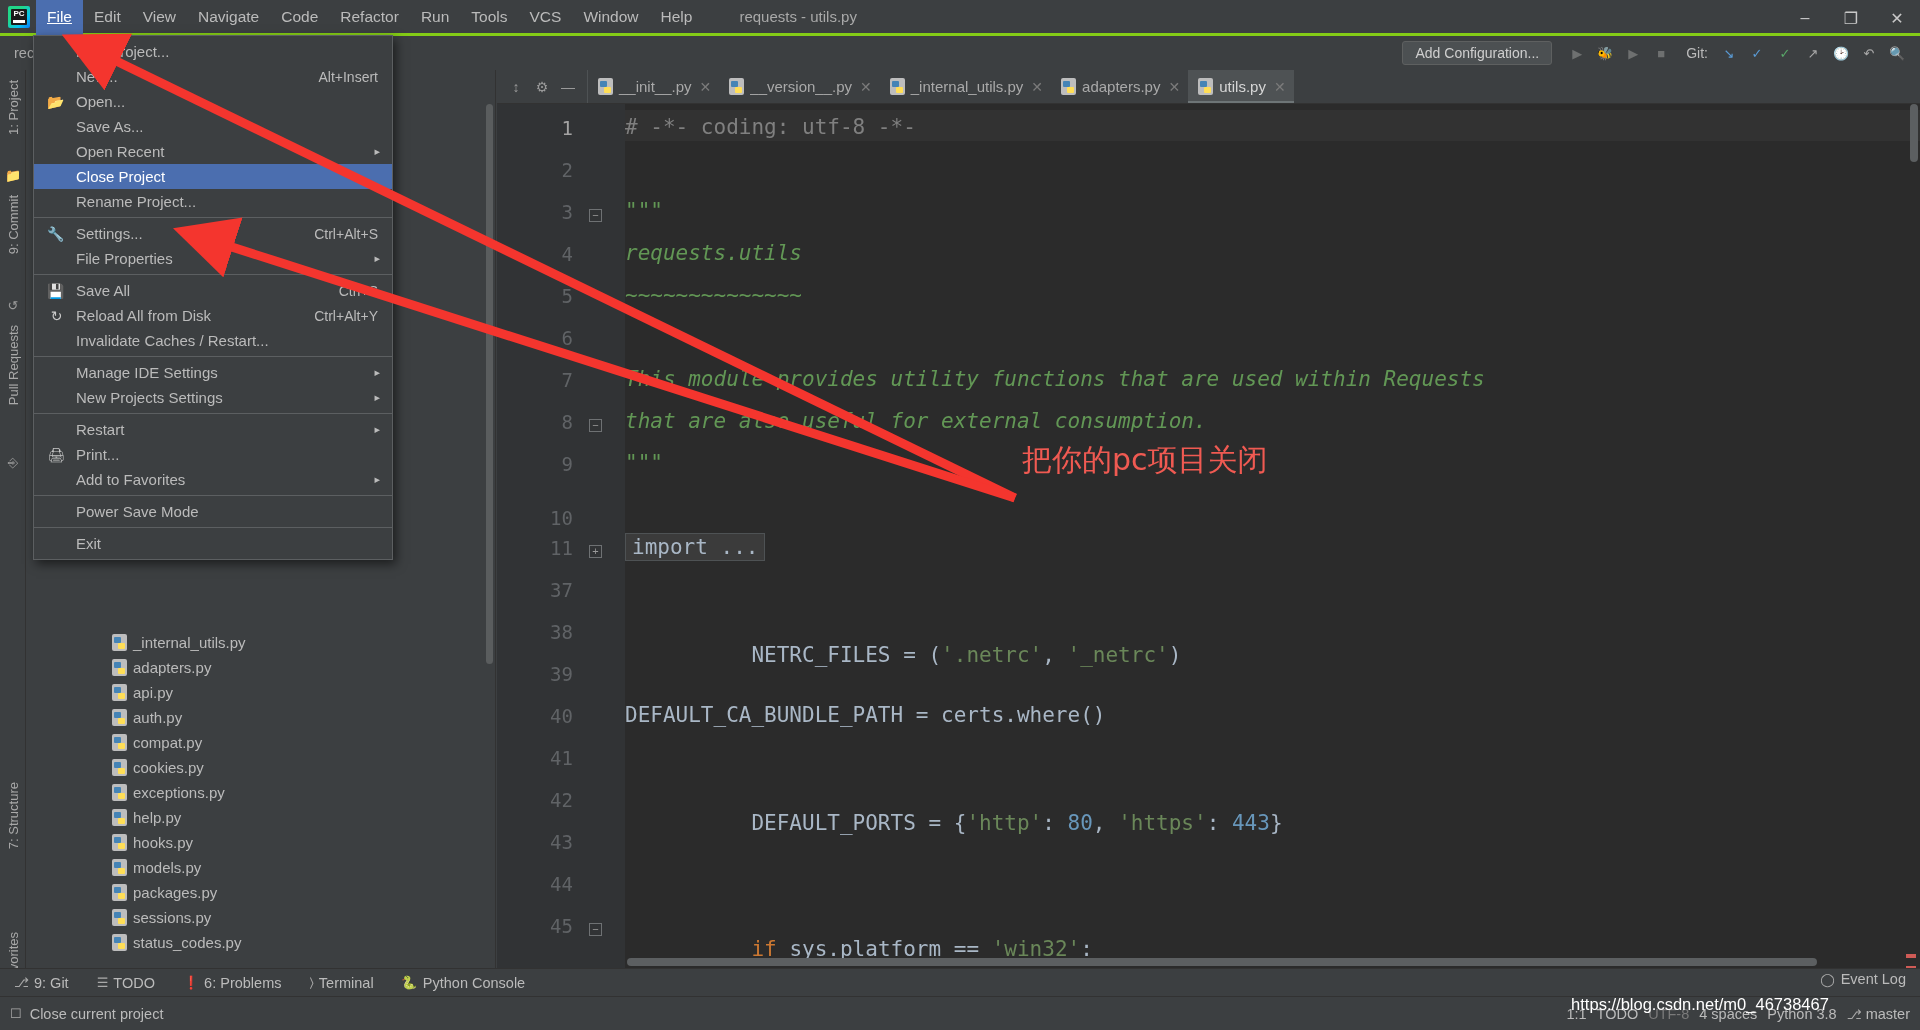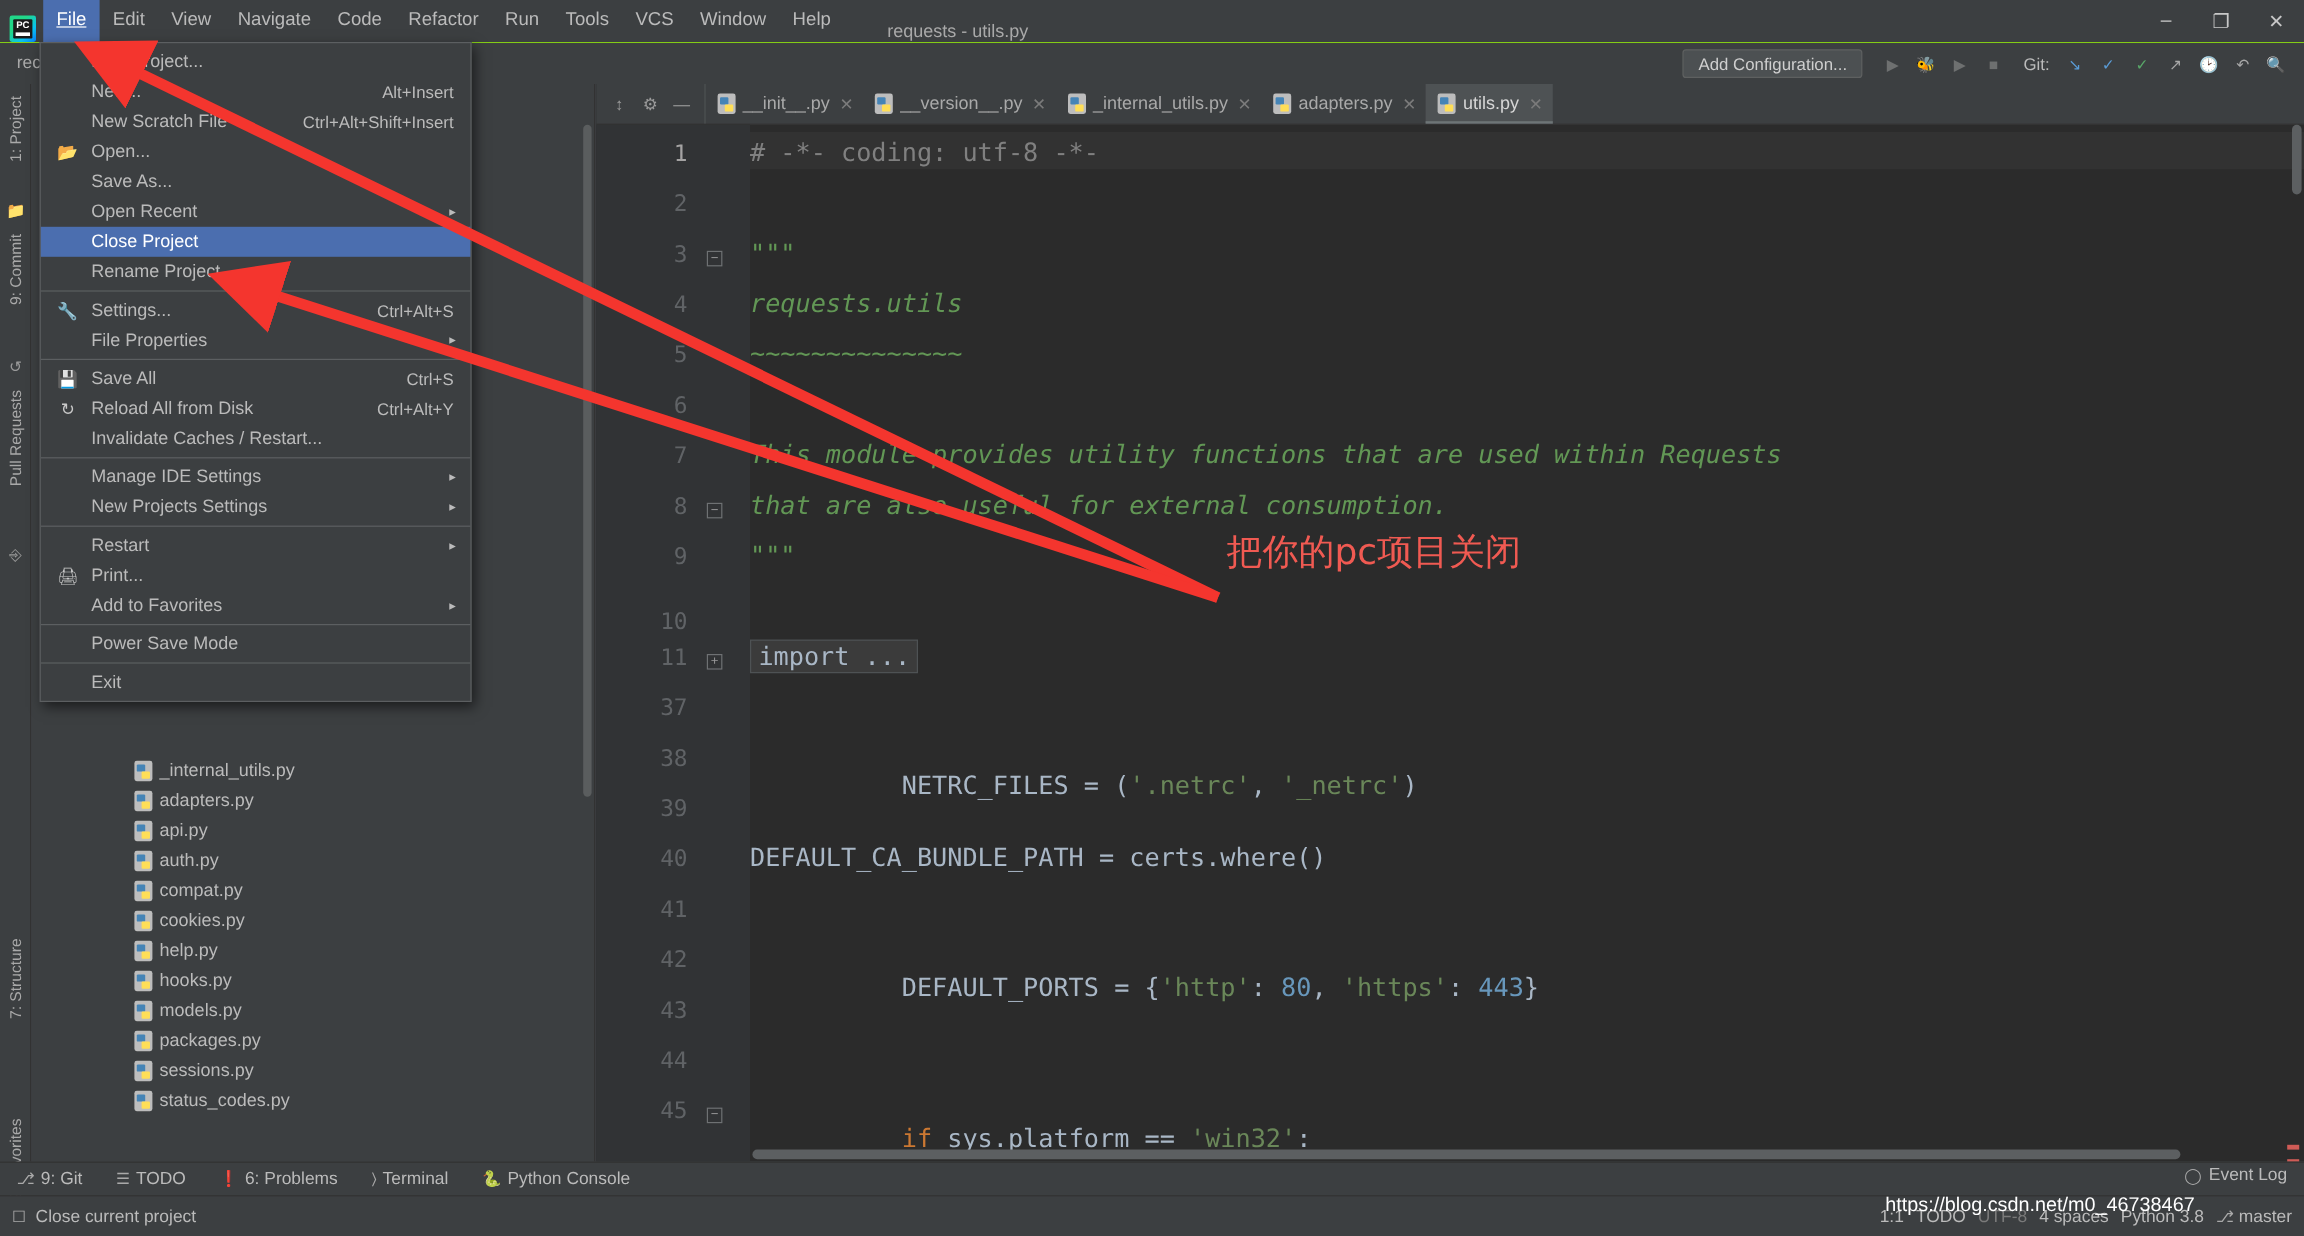--- a/index.html
+++ b/index.html
@@ -8,22 +8,22 @@
     background: #3c3f41;
     font-family: "Liberation Sans", sans-serif;
     overflow: hidden;
     -webkit-font-smoothing: antialiased;
   }
   #app { position: relative; width: 1920px; height: 1030px; }
 
   
   .titlebar {
     position: absolute; top: 0; left: 0; width: 1920px; height: 36px;
-    background: #3c3f41; display: flex; align-items: flex-end;
-    border-bottom: 1px solid #84cc16;
+    background: #3c3f41; display: flex; align-items: center;
+    border-bottom: 3px solid #84cc16;
   }
   .app-logo {
     width: 22px; height: 22px; margin-left: 8px; margin-right: 6px;
     background: linear-gradient(135deg,#21d789 0%,#21d789 35%,#07c3f2 70%,#087cfa 100%);
     border-radius: 2px; position: relative; flex: none;
   }
   .app-logo::after {
     content: ""; position: absolute; left: 3px; top: 3px; right: 3px; bottom: 3px;
     background: #1a1a1a; border-radius: 1px;
   }
@@ -361,20 +361,24 @@
           <span class="py-ico"></span>
           <span>auth.py</span>
         </div>
       <div class="pnode">
           <span class="py-ico"></span>
           <span>compat.py</span>
         </div>
       <div class="pnode">
           <span class="py-ico"></span>
           <span>cookies.py</span>
+        </div>
+      <div class="pnode">
+          <span class="py-ico"></span>
+          <span>exceptions.py</span>
         </div>
       <div class="pnode">
           <span class="py-ico"></span>
           <span>help.py</span>
         </div>
       <div class="pnode">
           <span class="py-ico"></span>
           <span>hooks.py</span>
         </div>
       <div class="pnode">
@@ -541,24 +545,20 @@
 
   <div class="dropdown">
     <div class="mi">
         <span>New Project...</span>
       </div>
     <div class="mi">
       <span>New...</span>
       <span class="shortcut">Alt+Insert</span>
     </div>
     <div class="mi">
-      <span>New Scratch File</span>
-      <span class="shortcut">Ctrl+Alt+Shift+Insert</span>
-    </div>
-    <div class="mi">
       <span class="mico">📂</span>
       <span>Open...</span>
     </div>
     <div class="mi">
         <span>Save As...</span>
       </div>
     <div class="mi">
       <span>Open Recent</span>
       <span class="arrow">▸</span>
     </div>

